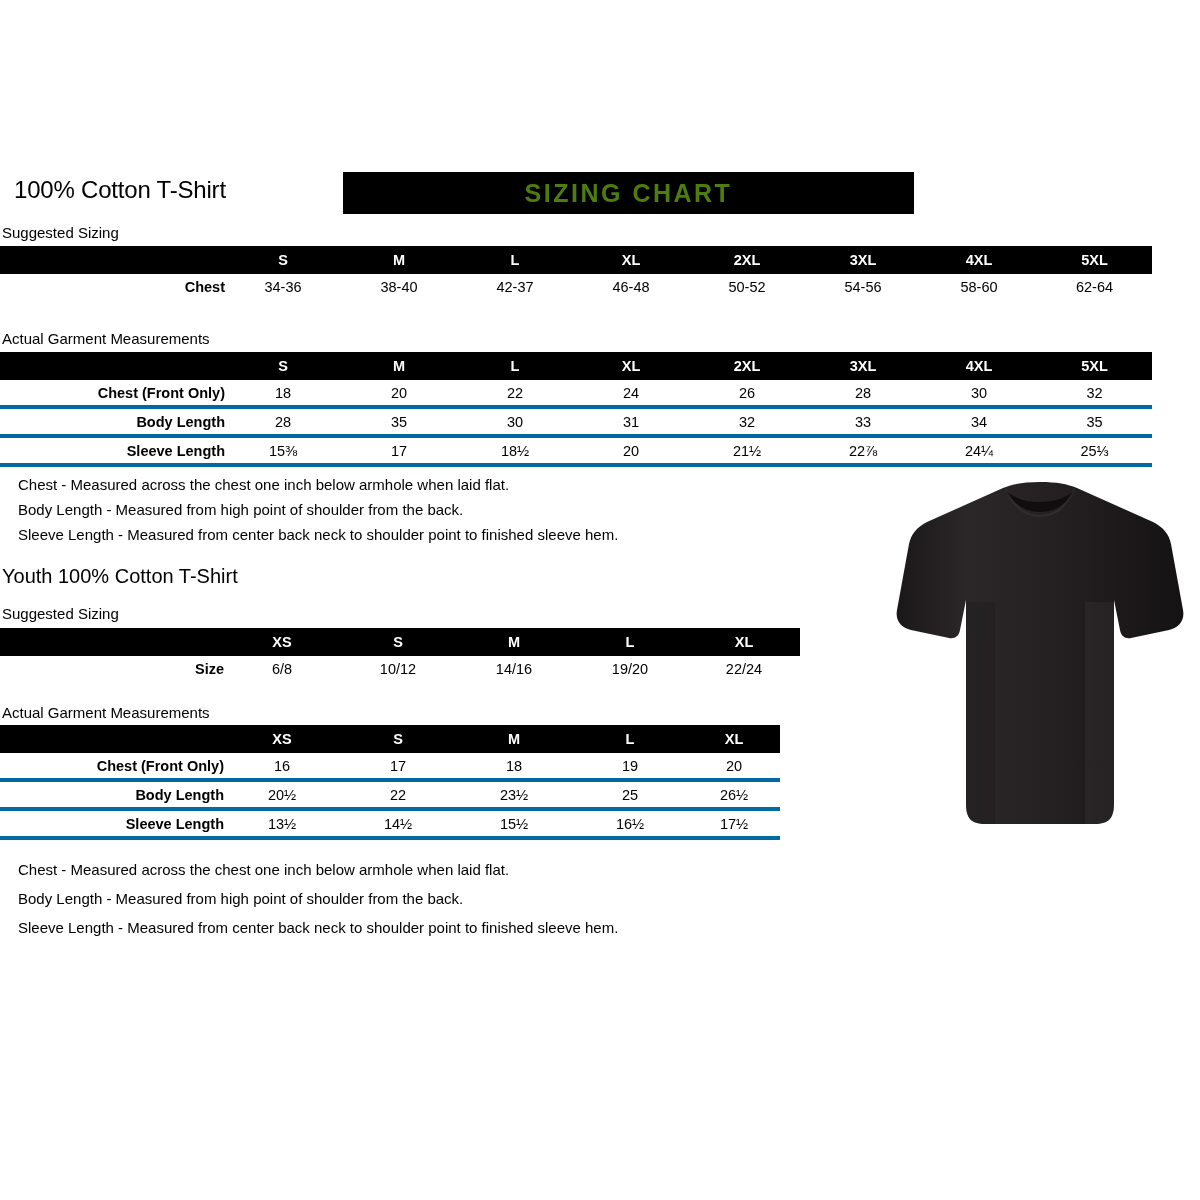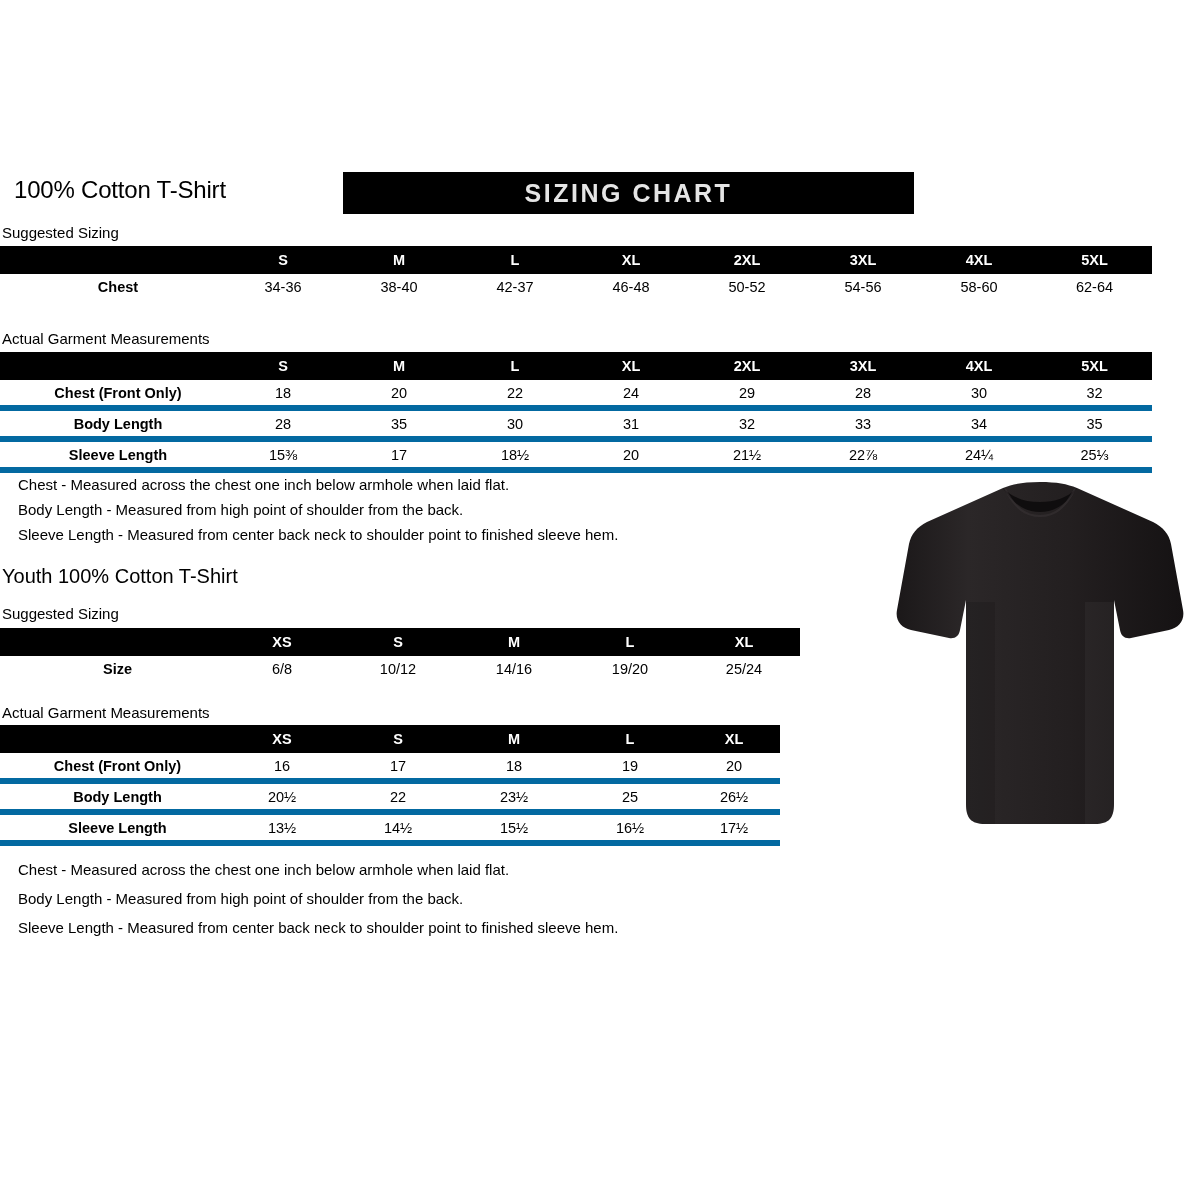--- a/index.html
+++ b/index.html
@@ -40,21 +40,21 @@
     letter-spacing: -0.2px;
     white-space: nowrap;
   }
   .sizing-banner {
     position: absolute;
     left: 329px;
     top: 0;
     width: 571px;
     height: 42px;
     background: #000000;
-    color: #e5e5e5;
+    color: #4d7c0f;
     display: flex;
     align-items: center;
     justify-content: center;
   }
   .sizing-banner span {
     font-size: 25px;
     font-weight: 700;
     letter-spacing: 2.5px;
   }
 
@@ -91,27 +91,27 @@
     color: #ffffff;
     font-weight: 700;
     font-size: 14.5px;
     height: 28px;
   }
   table.sz thead th.lead {
     background: #000000;
     color: #ffffff;
   }
   table.sz td.rowlabel {
-    text-align: center;
+    text-align: right;
     padding-left: 11px;
     font-weight: 700;
     font-size: 14.5px;
   }
   table.sz tbody tr.ruled td {
-    border-bottom: 6px solid #0369a1;
+    border-bottom: 4px solid #0369a1;
   }
 
   
   #adult-suggested {
     left: 0px;
     top: 234px;
     width: 1152px;
   }
   
   #adult-actual {
@@ -258,21 +258,21 @@
         <th>5XL</th>
       </tr>
     </thead>
     <tbody>
       <tr class="ruled">
         <td class="rowlabel">Chest (Front Only)</td>
         <td>18</td>
         <td>20</td>
         <td>22</td>
         <td>24</td>
-        <td>29</td>
+        <td>26</td>
         <td>28</td>
         <td>30</td>
         <td>32</td>
       </tr>
       <tr class="ruled">
         <td class="rowlabel">Body Length</td>
         <td>28</td>
         <td>35</td>
         <td>30</td>
         <td>31</td>
@@ -323,21 +323,21 @@
         <th>XL</th>
       </tr>
     </thead>
     <tbody>
       <tr>
         <td class="rowlabel">Size</td>
         <td>6/8</td>
         <td>10/12</td>
         <td>14/16</td>
         <td>19/20</td>
-        <td>25/24</td>
+        <td>22/24</td>
       </tr>
     </tbody>
   </table>
 
   <div class="label-actual-2">Actual Garment Measurements</div>
 
   <table class="sz" id="youth-actual">
     <colgroup>
       <col style="width:224px">
         <col style="width:116px">

